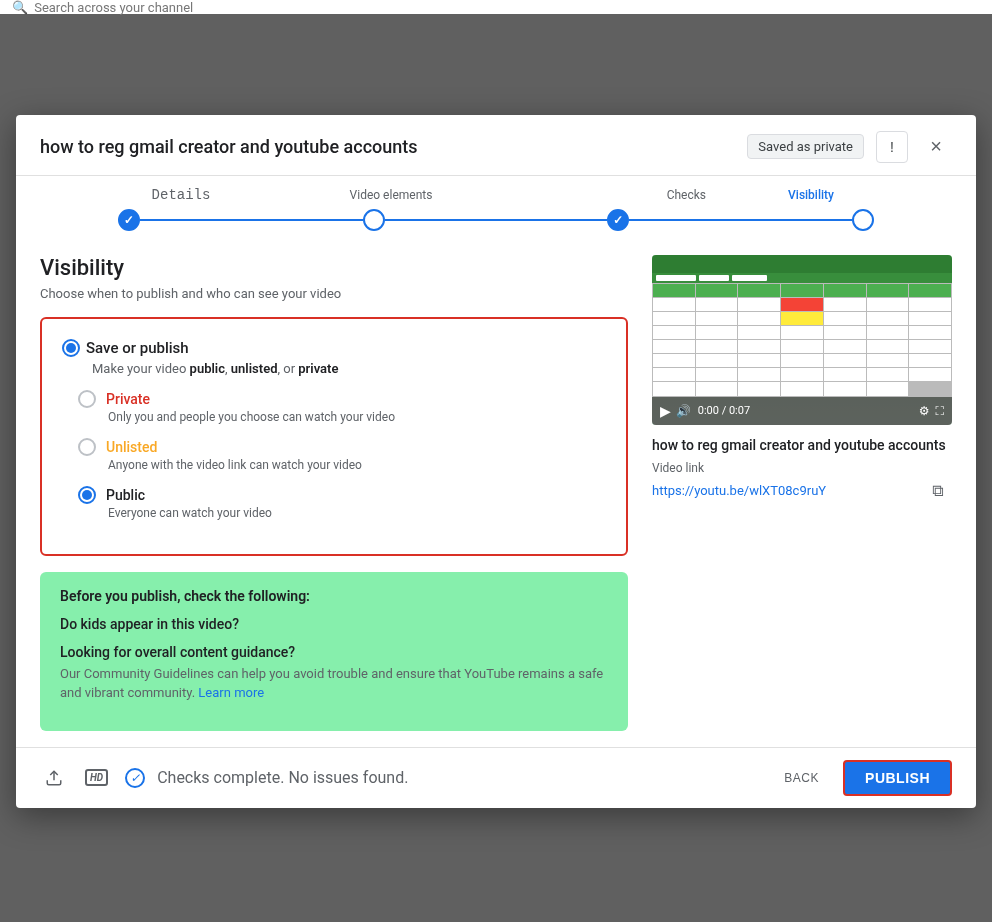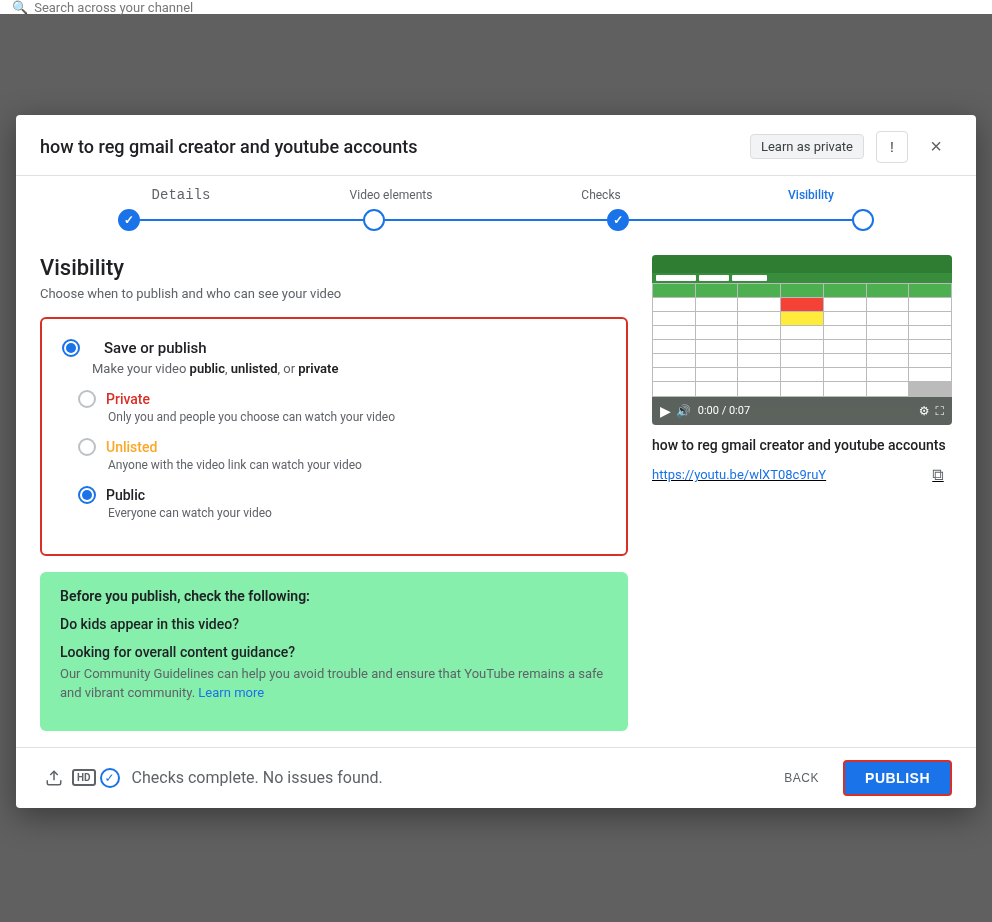--- a/index.html
+++ b/index.html
@@ -142,21 +142,21 @@
     .publish-box {
       border: 2px solid #d93025;
       border-radius: 6px;
       padding: 20px;
       margin-bottom: 16px;
     }
 
     .option-header {
       display: flex;
       align-items: flex-end;
-      gap: 24px;
+      gap: 6px;
       margin-bottom: 4px;
     }
 
     .option-title {
       font-size: 15px;
       font-weight: 500;
       color: #202124;
     }
 
     .option-subtitle {
@@ -371,21 +371,20 @@
     .video-link-label {
       font-size: 12px;
       color: #5f6368;
       margin-bottom: 2px;
     }
 
     .video-link-row {
       display: flex;
       align-items: center;
       gap: 6px;
-      text-decoration: underline;
     }
 
     .video-link {
       font-size: 13px;
       color: #1a73e8;
       text-decoration: none;
       flex: 1;
       overflow: hidden;
       text-overflow: ellipsis;
       white-space: nowrap;
@@ -408,22 +407,23 @@
     .modal-footer {
       display: flex;
       align-items: center;
       padding: 12px 24px;
       border-top: 1px solid #e0e0e0;
       gap: 12px;
     }
 
     .footer-icons {
       display: flex;
-      gap: 4px;
-      align-items: center;
+      gap: 17px;
+      align-items: center;
+      font-style: italic;
     }
 
     .footer-icon {
       width: 28px;
       height: 28px;
       display: flex;
       align-items: center;
       justify-content: center;
       color: #5f6368;
       cursor: pointer;
@@ -513,39 +513,39 @@
 
   <div class="bg-search">
     <span style="color:#999;font-size:13px;">🔍</span>
     <span style="margin-left:6px;font-size:13px;color:#777;">Search across your channel</span>
   </div>
 
   <div class="modal">
 
     <div class="modal-header">
       <span class="modal-title">how to reg gmail creator and youtube accounts</span>
-      <span class="saved-badge">Learn as private</span>
+      <span class="saved-badge">Saved as private</span>
       <button class="header-icon-btn">
         <span>!</span>
       </button>
       <button class="close-btn">
         <span>×</span>
       </button>
     </div>
 
     <div style="padding: 0 60px; margin-top: 8px;">
 
       <div style="display:flex; width:100%; margin-bottom:6px;">
         <div style="flex:1; text-align:center;">
           <span style="font-size:14px; color:#5f6368;font-family:Liberation Mono, monospace;">Details</span>
         </div>
         <div style="flex:1; text-align:center;">
           <span style="font-size:12px; color:#5f6368;">Video elements</span>
         </div>
-        <div style="flex:1; text-align:center;">
+        <div style="flex:1; text-align:right;">
           <span style="font-size:12px; color:#5f6368;">Checks</span>
         </div>
         <div style="flex:1; text-align:center;">
           <span style="font-size:12px; color:#1a73e8; font-weight:500;">Visibility</span>
         </div>
       </div>
 
       <div style="display:flex; align-items:center; width:100%; padding: 0 5%;">
 
         <div style="display:flex; flex-direction:column; align-items:center; position:relative; z-index:2;">
@@ -720,20 +720,21 @@
             <span class="play-btn">▶</span>
             <span class="volume-btn">🔊</span>
             <span class="time-display">0:00 / 0:07</span>
             <span class="settings-btn">⚙</span>
             <span class="fullscreen-btn">⛶</span>
           </div>
         </div>
 
         <p class="video-title-right">how to reg gmail creator and youtube accounts</p>
 
+        <p class="video-link-label">Video link</p>
         <div class="video-link-row">
           <a class="video-link" href="#">https://youtu.be/wlXT08c9ruY</a>
           <button class="copy-btn">
             <span>⧉</span>
           </button>
         </div>
 
       </div>
     </div>
 

